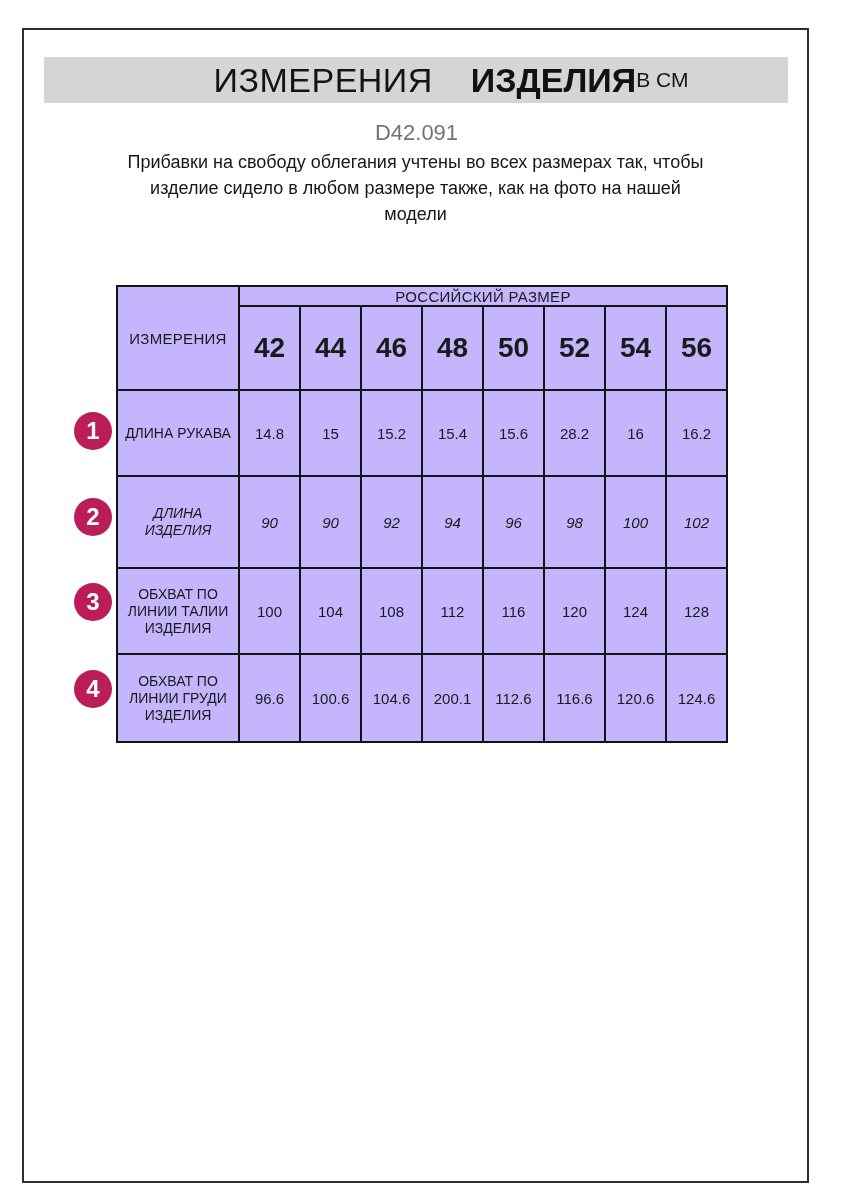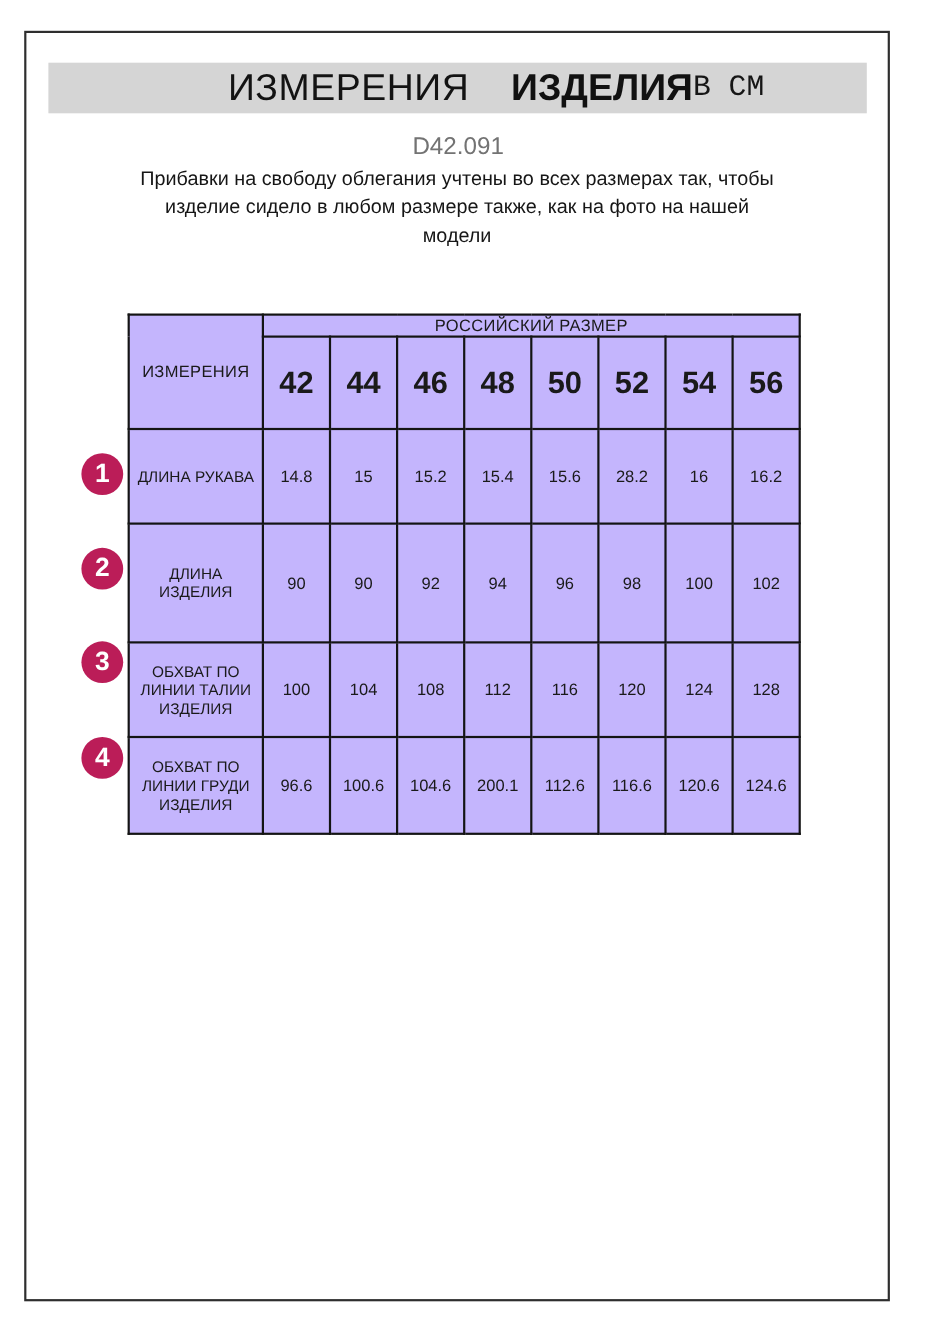--- a/index.html
+++ b/index.html
@@ -33,23 +33,22 @@
     letter-spacing: 0.5px;
     color: #131313;
   }
   .title-bold {
     font-size: 34px;
     font-weight: bold;
     margin-left: 38px;
     color: #111111;
   }
   .title-unit {
-    font-size: 27px;
+    font-size: 21px;
     color: #161616;
-    font-family: Liberation Mono, monospace;
   }
   .product-code {
     position: absolute;
     top: 90px; left: 1px;
     width: 100%;
     text-align: center;
     font-size: 22px;
     color: #737373;
   }
   .description {
@@ -82,21 +81,21 @@
   .sizes-row { height: 84px; }
   .sizes-row td { font-size: 28px; font-weight: bold; }
   .measure-head { font-size: 15px; letter-spacing: 0.3px; }
   .row-label {
     font-size: 14px;
     line-height: 17px;
     white-space: pre-line;
   }
   .val { font-size: 15px; }
   .h86 { height: 86px; }
-  .h85 { height: 108px; }
+  .h85 { height: 92px; font-style: italic; }
   .h88 { height: 88px; }
   .badge {
     position: absolute;
     left: 50px;
     width: 38px; height: 38px;
     border-radius: 50%;
     background: var(--badge, #bb1d58);
     color: #ffffff;
     font-size: 24px;
     font-weight: bold;

